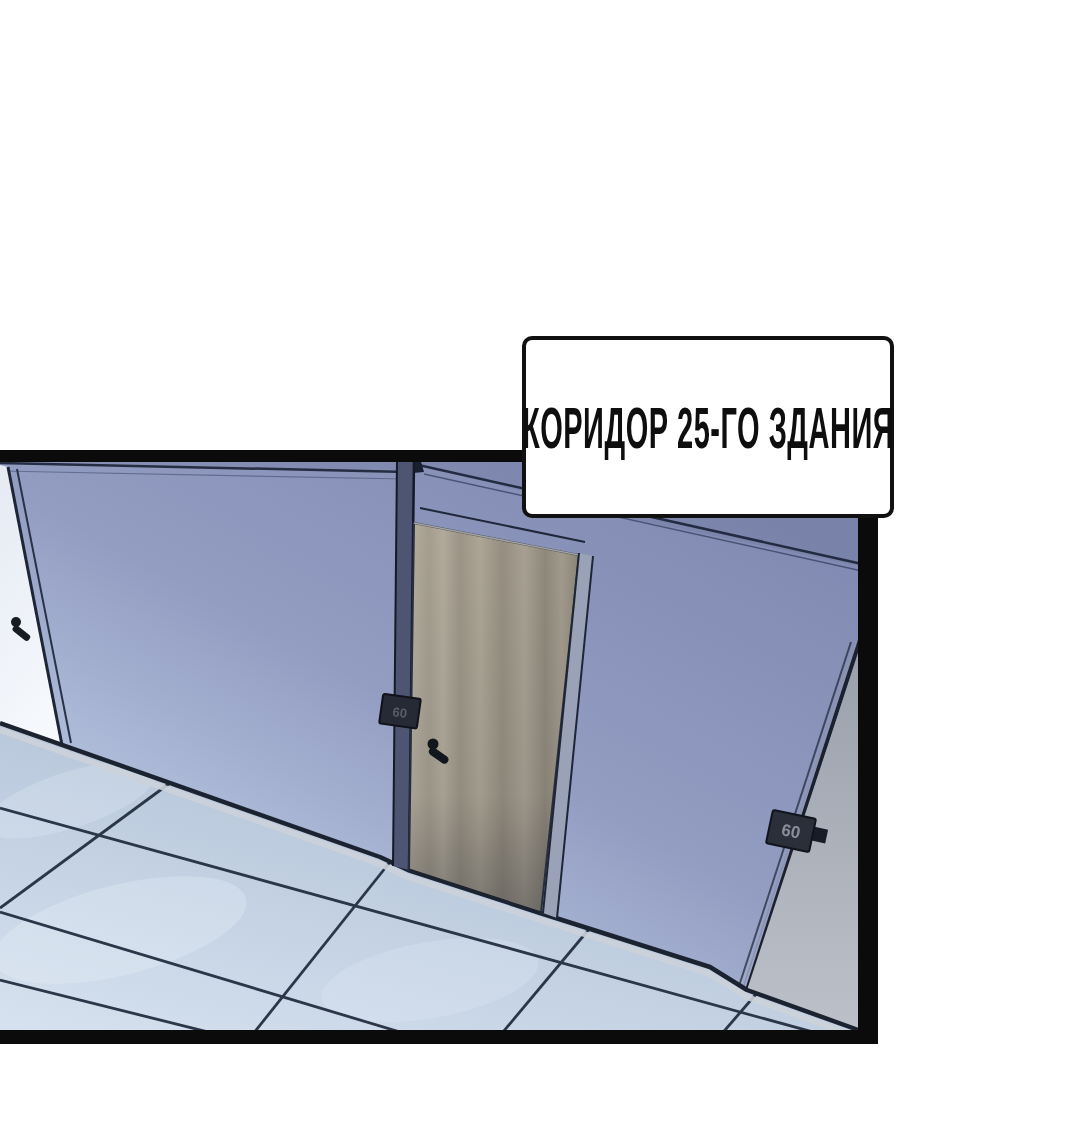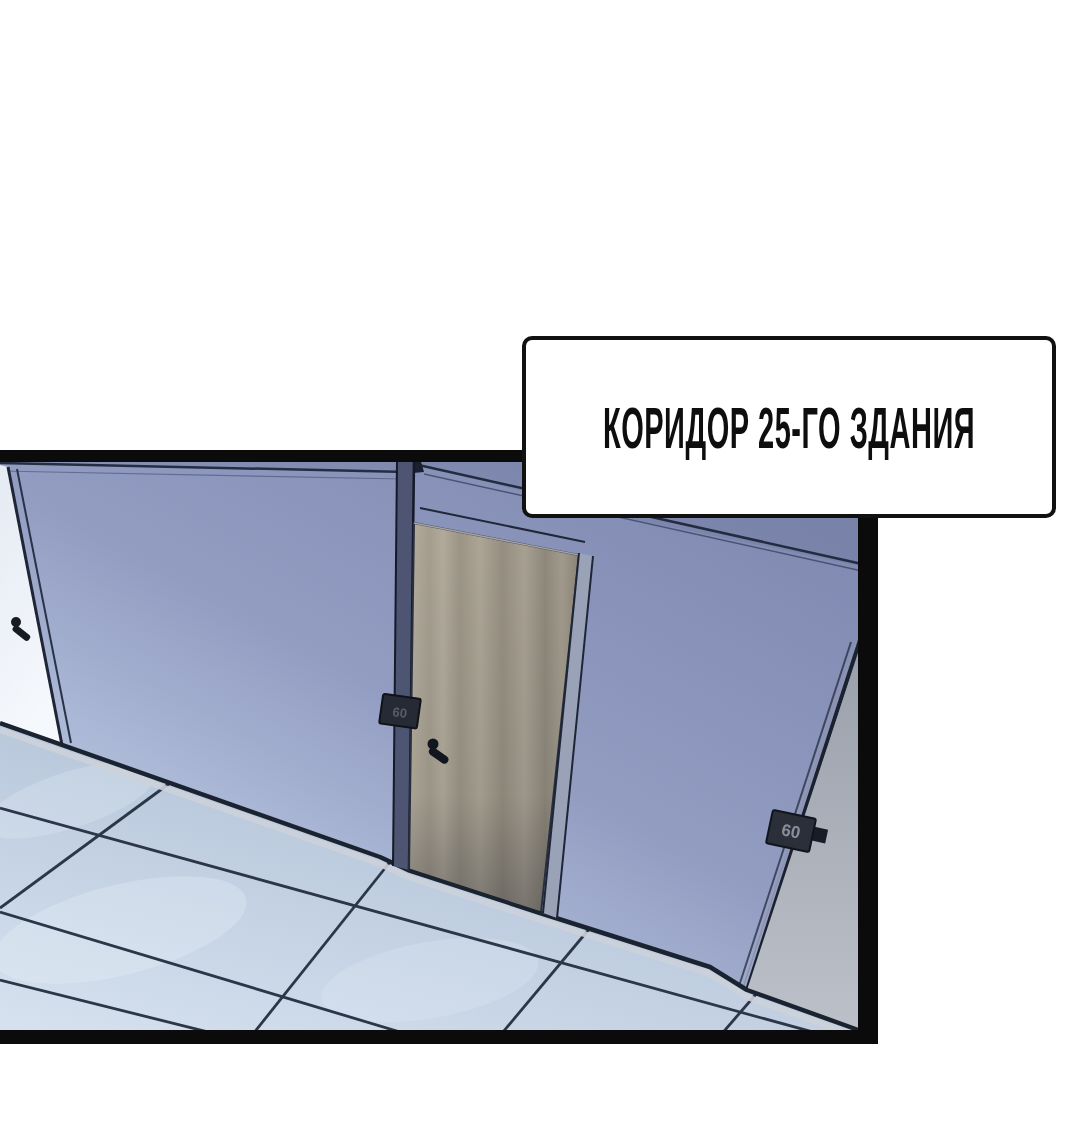--- a/index.html
+++ b/index.html
@@ -5,21 +5,21 @@
   html,body{margin:0;padding:0;}
   body{
     width:1080px;height:1136px;position:relative;overflow:hidden;
     background:#ffffff;
     font-family:"Liberation Sans", sans-serif;
   }
   .panel-frame{
     position:absolute;left:0;top:450px;width:878px;height:594px;
   }
   .caption-box{
-    position:absolute;left:522px;top:336px;width:534px;height:182px;
+    position:absolute;left:522px;top:336px;width:372px;height:182px;
     background:#ffffff;border:4px solid #111111;border-radius:10px;
     box-sizing:border-box;display:flex;align-items:center;justify-content:center;
     z-index:5;
   }
   .caption-text{
     font-weight:700;font-size:58px;color:#0e0e0e;white-space:nowrap;
     transform:scaleX(0.5);transform-origin:center center;letter-spacing:1px;
   }
 </style>
 </head>

